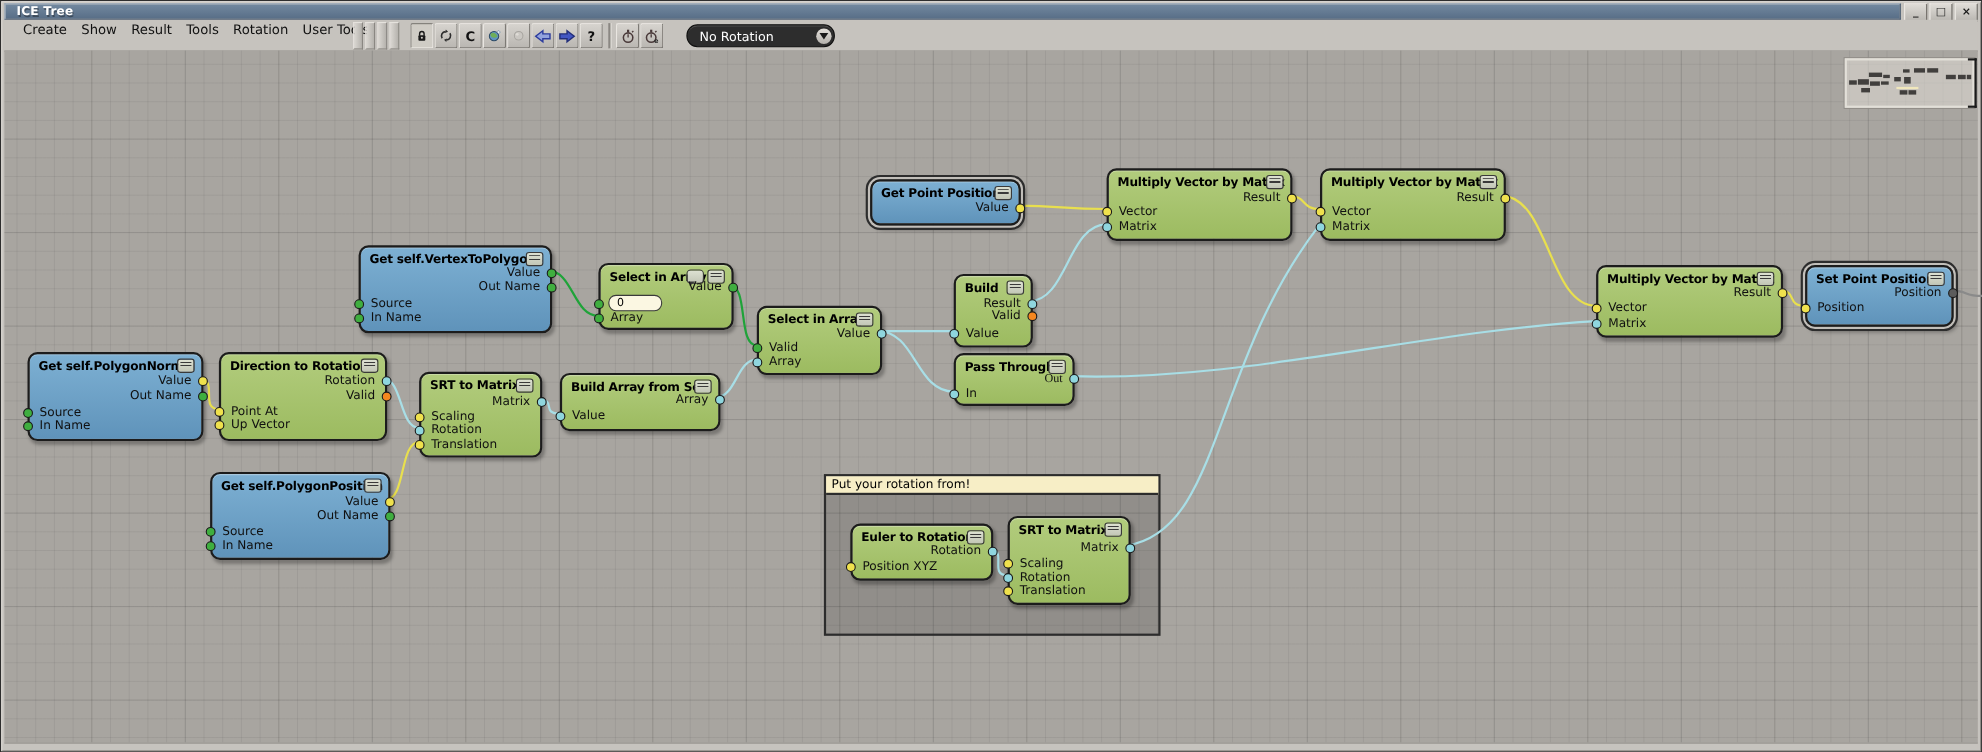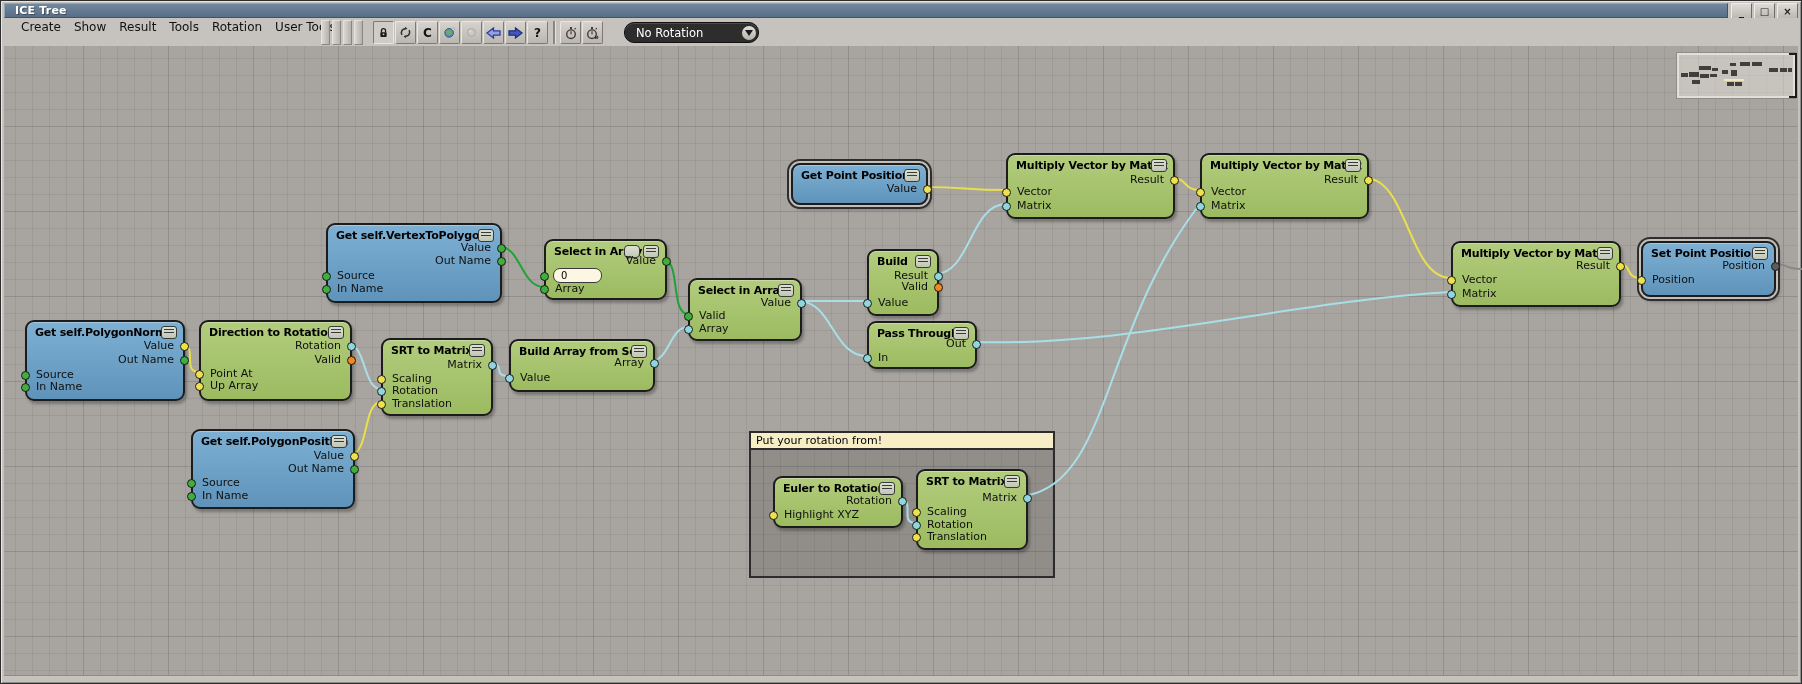--- a/index.html
+++ b/index.html
@@ -339,21 +339,21 @@
           <span class="plabel out" style="right: 9px; top: 29px;">Valid</span>
           <span class="dot c-orange" style="right: -6px; top: 31.5px;"></span>
           <span class="plabel" style="left: 9px; top: 45px;">Value</span>
           <span class="dot c-cyan" style="left: -6px; top: 47.5px;"></span>
         </div>
         <div class="node green" style="left: 866px; top: 320px; width: 106px; height: 44px;">
           <span class="ntitle">Pass Through</span>
           <span class="chips">
             <span class="chip menu"></span>
           </span>
-          <span class="plabel out" style="right: 9px; top: 14px;">Out</span>
+          <span class="plabel out" style="right: 9px; top: 14px; font-family: Liberation Serif, serif;">Out</span>
           <span class="dot c-cyan" style="right: -6px; top: 16.5px;"></span>
           <span class="plabel" style="left: 9px; top: 28px;">In</span>
           <span class="dot c-cyan" style="left: -6px; top: 30.5px;"></span>
         </div>
         <div class="node blue" style="left: 24px; top: 319px; width: 156px; height: 77px;">
           <span class="ntitle">Get self.PolygonNormal</span>
           <span class="chips">
             <span class="chip menu"></span>
           </span>
           <span class="plabel out" style="right: 9px; top: 17px;">Value</span>
@@ -369,21 +369,21 @@
           <span class="ntitle">Direction to Rotation</span>
           <span class="chips">
             <span class="chip menu"></span>
           </span>
           <span class="plabel out" style="right: 9px; top: 17px;">Rotation</span>
           <span class="dot c-cyan" style="right: -6px; top: 19.5px;"></span>
           <span class="plabel out" style="right: 9px; top: 31px;">Valid</span>
           <span class="dot c-orange" style="right: -6px; top: 33.5px;"></span>
           <span class="plabel" style="left: 9px; top: 45px; text-align: right;">Point At</span>
           <span class="dot c-yellow" style="left: -6px; top: 47.5px;"></span>
-          <span class="plabel" style="left: 9px; top: 57px;">Up Array</span>
+          <span class="plabel" style="left: 9px; top: 57px;">Up Vector</span>
           <span class="dot c-yellow" style="left: -6px; top: 59.5px;"></span>
         </div>
         <div class="node green" style="left: 380px; top: 337px; width: 108px; height: 74px;">
           <span class="ntitle">SRT to Matrix</span>
           <span class="chips">
             <span class="chip menu"></span>
           </span>
           <span class="plabel out" style="right: 9px; top: 18px;">Matrix</span>
           <span class="dot c-cyan" style="right: -6px; top: 20.5px;"></span>
           <span class="plabel" style="left: 9px; top: 32px;">Scaling</span>
@@ -417,21 +417,21 @@
           <span class="plabel" style="left: 9px; top: 58px;">In Name</span>
           <span class="dot c-green" style="left: -6px; top: 60.5px;"></span>
         </div>
         <div class="node green" style="left: 772px; top: 475px; width: 126px; height: 48px;">
           <span class="ntitle">Euler to Rotation</span>
           <span class="chips">
             <span class="chip menu"></span>
           </span>
           <span class="plabel out" style="right: 9px; top: 16px;">Rotation</span>
           <span class="dot c-cyan" style="right: -6px; top: 18.5px;"></span>
-          <span class="plabel" style="left: 9px; top: 30px;">Highlight XYZ</span>
+          <span class="plabel" style="left: 9px; top: 30px;">Position XYZ</span>
           <span class="dot c-yellow" style="left: -6px; top: 32.5px;"></span>
         </div>
         <div class="node green" style="left: 915px; top: 468px; width: 108px; height: 77px;">
           <span class="ntitle">SRT to Matrix</span>
           <span class="chips">
             <span class="chip menu"></span>
           </span>
           <span class="plabel out" style="right: 9px; top: 20px;">Matrix</span>
           <span class="dot c-cyan" style="right: -6px; top: 22.5px;"></span>
           <span class="plabel" style="left: 9px; top: 34px;">Scaling</span>

